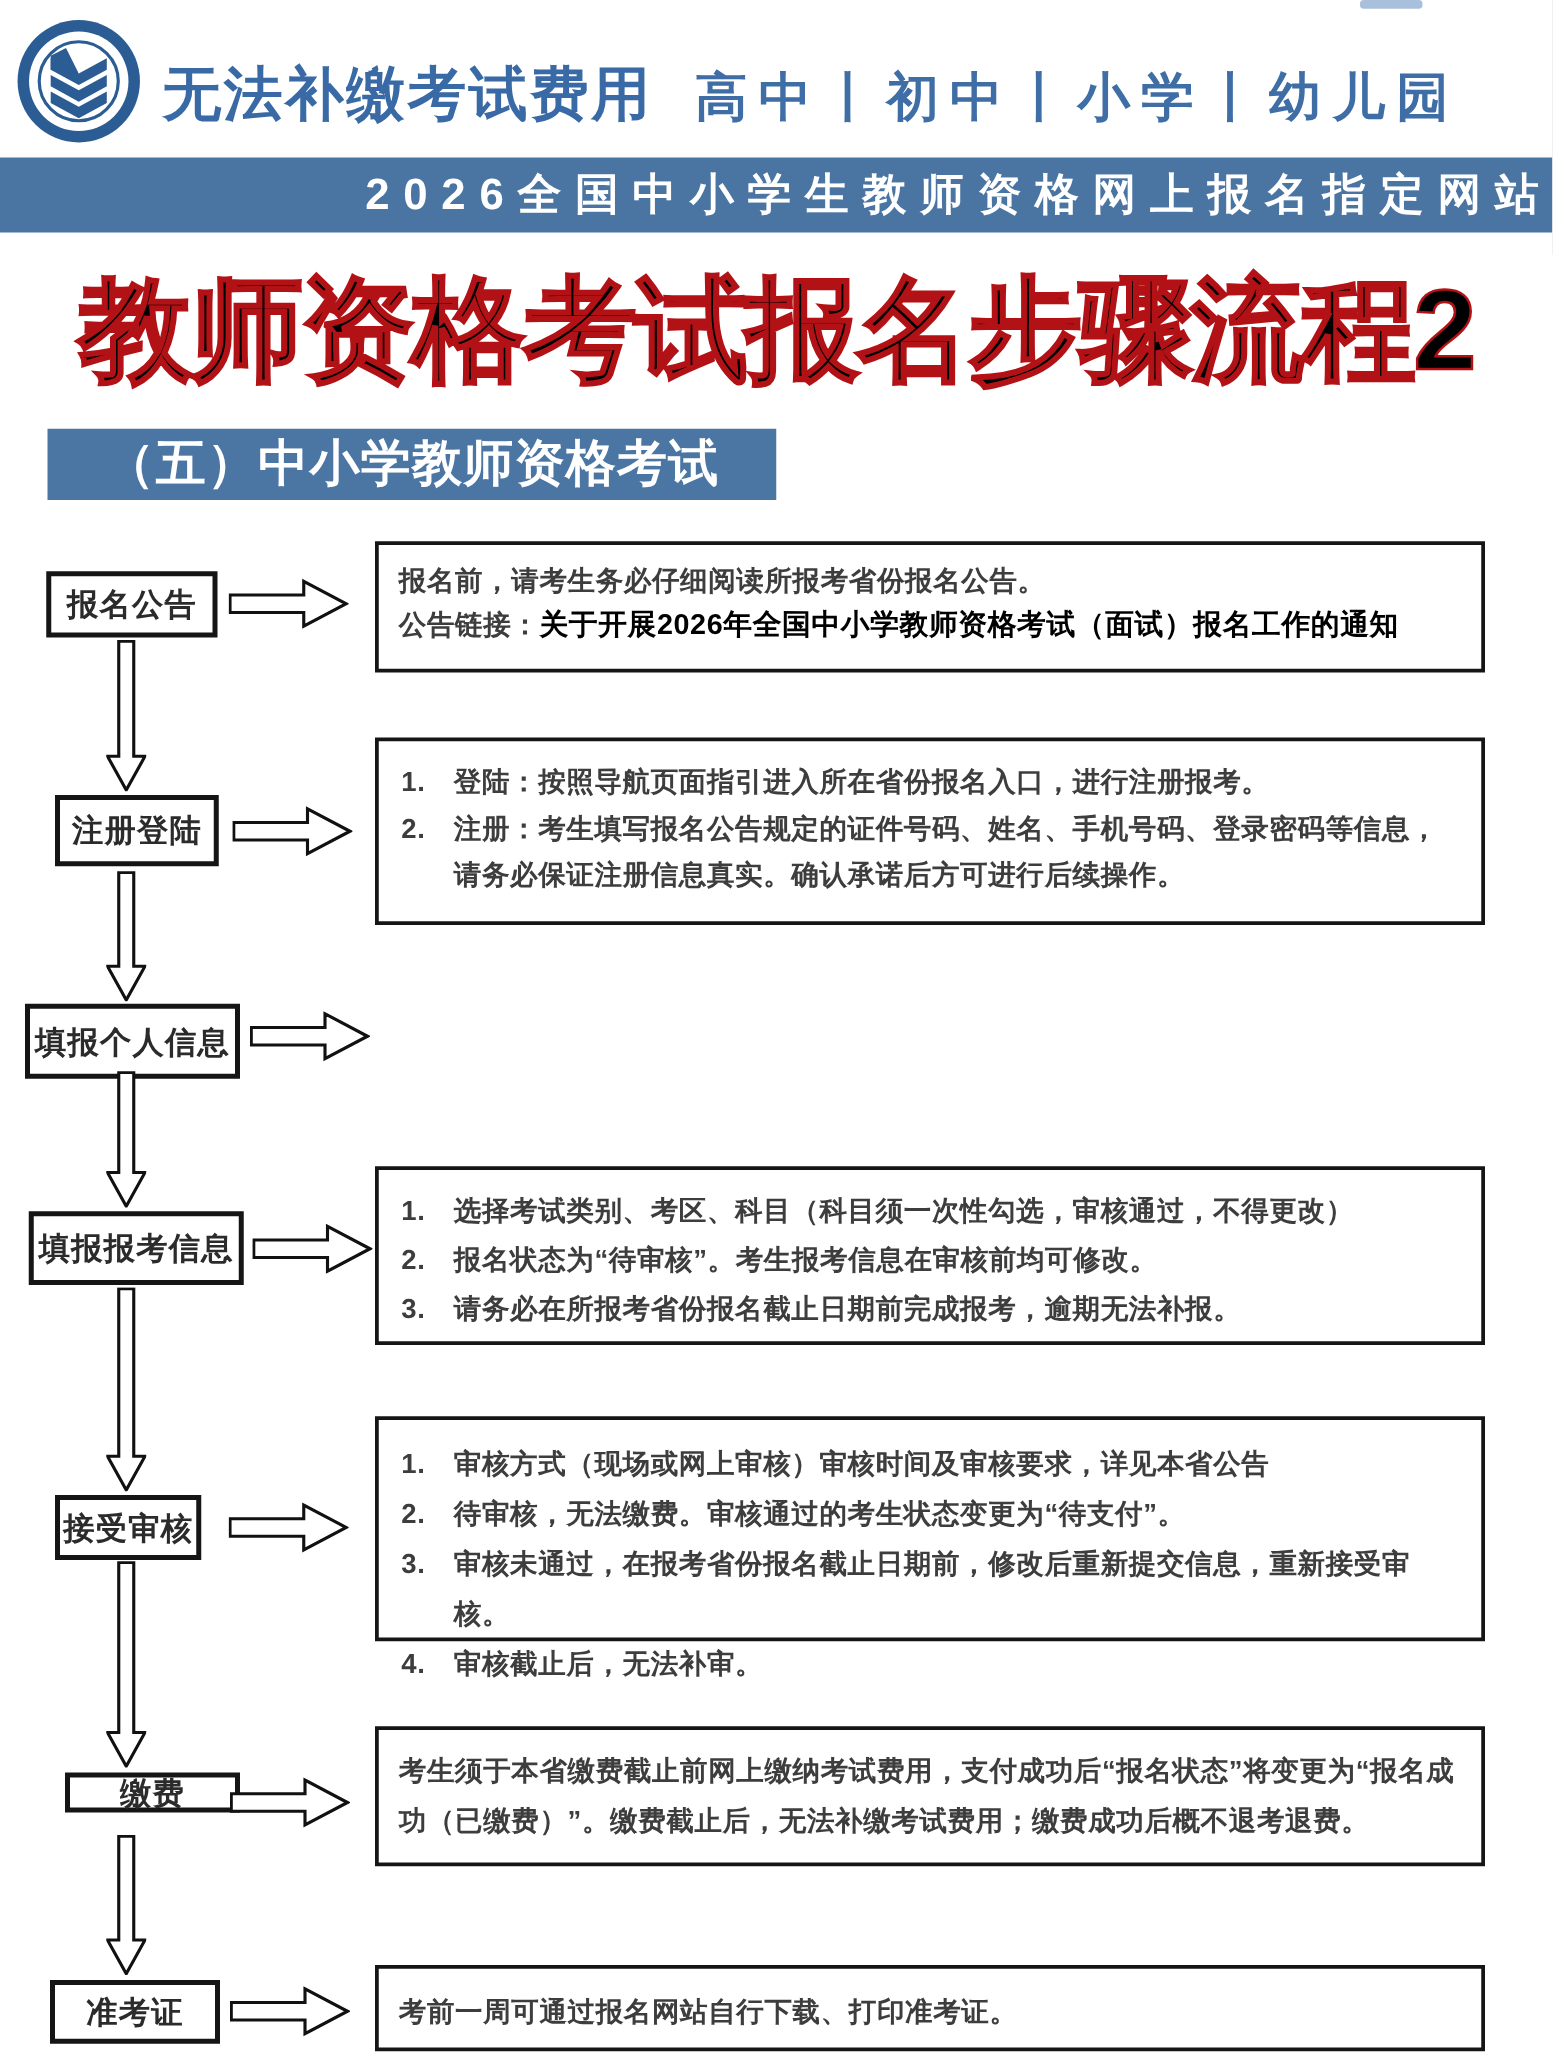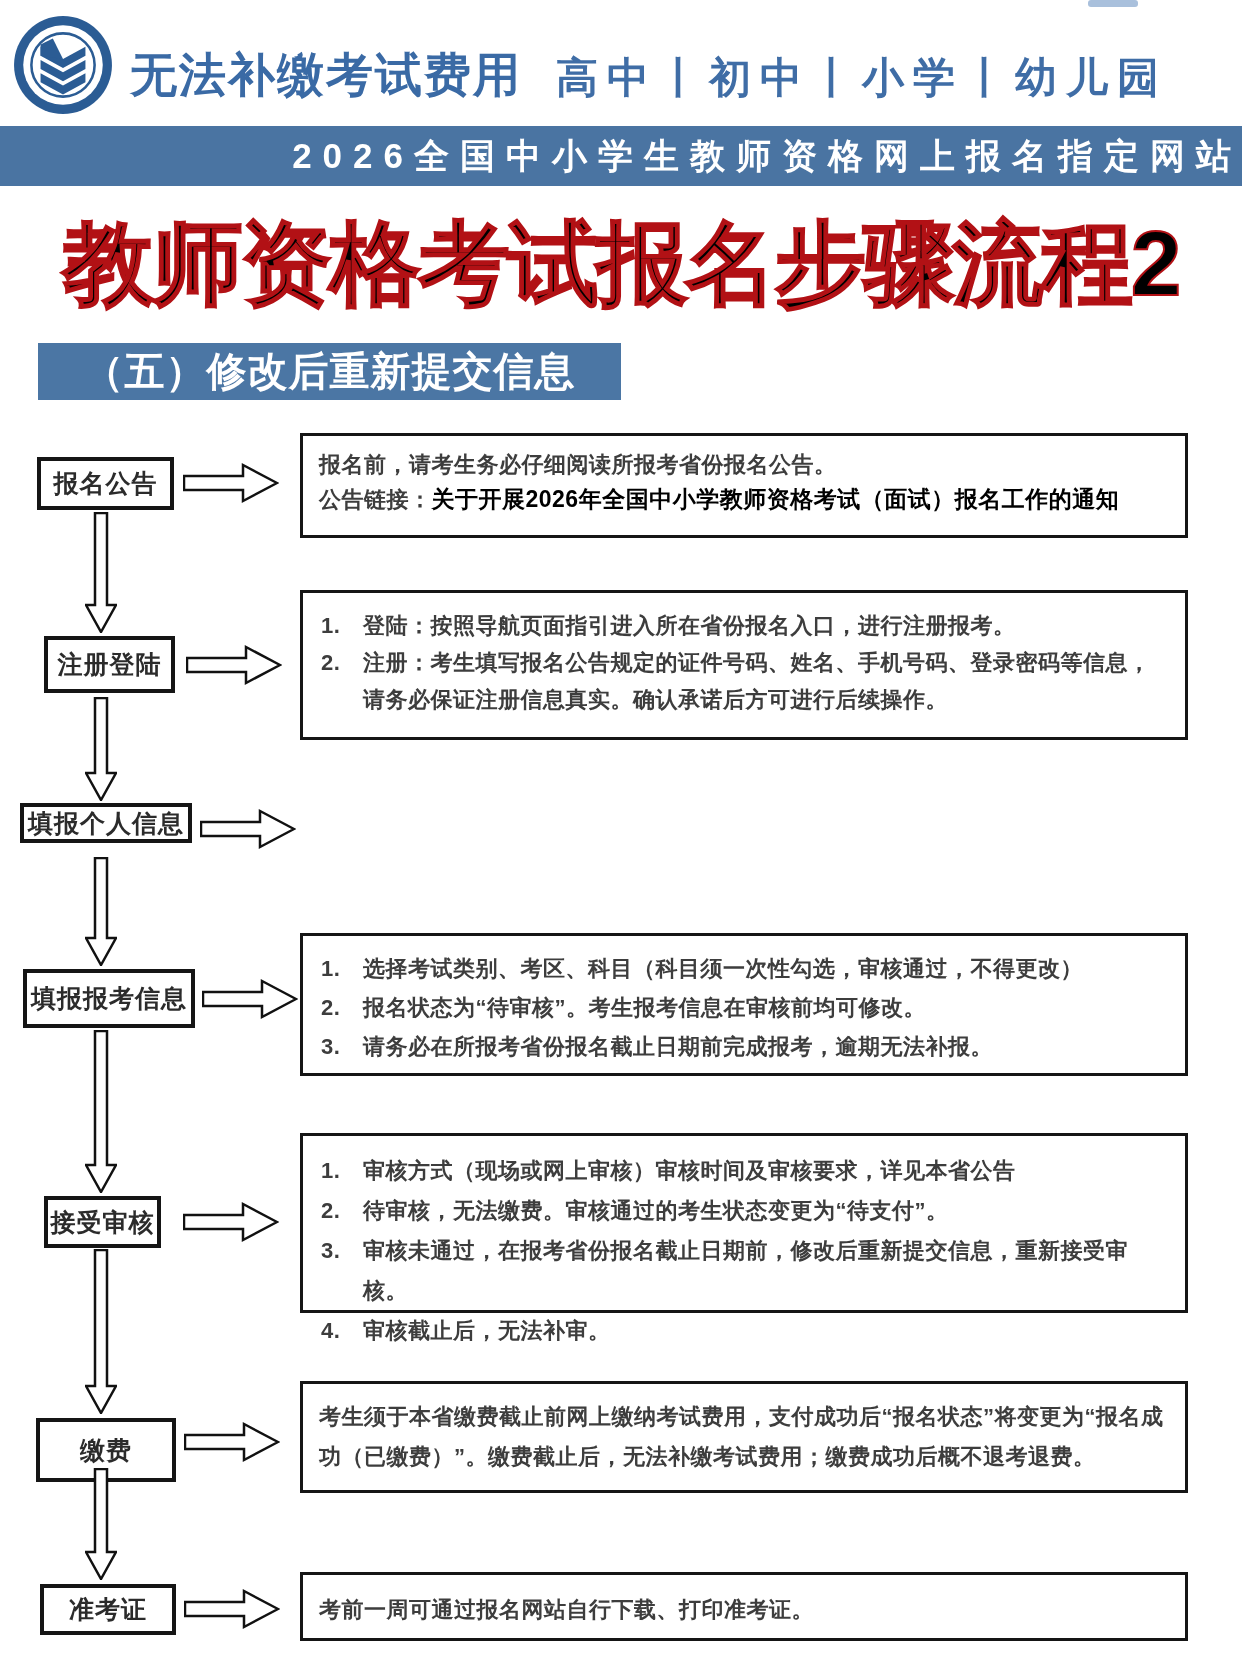--- a/index.html
+++ b/index.html
@@ -75,21 +75,21 @@
       <polygon points="28,58 50,70 72,58 72,67 50,79 28,67"></polygon>
       <polygon points="28,30 40,24 50,44 28,41"></polygon>
     </g>
   </svg>
   <div class="brand">无法补缴考试费用</div>
   <div class="levels">高中丨初中丨小学丨幼儿园</div>
   <div class="corner-mark"></div>
   <div class="top-banner">2026全国中小学生教师资格网上报名指定网站</div>
 
   <h1 class="main-title">教师资格考试报名步骤流程2</h1>
-  <div class="section-banner">（五）修改后重新提交信息</div>
+  <div class="section-banner">（五）中小学教师资格考试</div>
 
   <div class="step-box" style="left:37px;top:457px;width:137px;height:53px;">
     <span>报名公告</span>
   </div>
   <svg class="arrow" style="left:183px;top:462px;" width="96" height="42" viewBox="0 0 96 42">
     <polygon points="1,14 60,14 60,3 94,21 60,39 60,28 1,28" fill="#fff" stroke="#111" stroke-width="2.5"></polygon>
   </svg>
   <div class="content-box lh35" style="top:433px;height:105px;padding-top:11px;">
     <div class="cline">报名前，请考生务必仔细阅读所报考省份报名公告。</div>
     <div class="cline">
@@ -109,21 +109,21 @@
   <div class="content-box lh37" style="top:590px;height:150px;padding-top:14px;">
     <ol class="clist">
       <li>登陆：按照导航页面指引进入所在省份报名入口，进行注册报考。</li>
       <li>注册：考生填写报名公告规定的证件号码、姓名、手机号码、登录密码等信息，请务必保证注册信息真实。确认承诺后方可进行后续操作。</li>
     </ol>
   </div>
   <svg class="arrow" style="left:85px;top:697px;" width="32" height="104" viewBox="0 0 32 104">
     <polygon points="10,1 22,1 22,76 31,76 16,103 1,76 10,76" fill="#fff" stroke="#111" stroke-width="2.5"></polygon>
   </svg>
 
-  <div class="step-box" style="left:20px;top:803px;width:172px;height:40px;">
+  <div class="step-box" style="left:20px;top:803px;width:172px;height:60px;">
     <span>填报个人信息</span>
   </div>
   <svg class="arrow" style="left:200px;top:808px;" width="96" height="42" viewBox="0 0 96 42">
     <polygon points="1,14 60,14 60,3 94,21 60,39 60,28 1,28" fill="#fff" stroke="#111" stroke-width="2.5"></polygon>
   </svg>
   <svg class="arrow" style="left:85px;top:857px;" width="32" height="109" viewBox="0 0 32 109">
     <polygon points="10,1 22,1 22,81 31,81 16,108 1,81 10,81" fill="#fff" stroke="#111" stroke-width="2.5"></polygon>
   </svg>
 
   <div class="step-box" style="left:23px;top:969px;width:172px;height:59px;">
@@ -154,21 +154,21 @@
       <li>审核方式（现场或网上审核）审核时间及审核要求，详见本省公告</li>
       <li>待审核，无法缴费。审核通过的考生状态变更为“待支付”。</li>
       <li>审核未通过，在报考省份报名截止日期前，修改后重新提交信息，重新接受审核。</li>
       <li>审核截止后，无法补审。</li>
     </ol>
   </div>
   <svg class="arrow" style="left:85px;top:1249px;" width="32" height="165" viewBox="0 0 32 165">
     <polygon points="10,1 22,1 22,137 31,137 16,164 1,137 10,137" fill="#fff" stroke="#111" stroke-width="2.5"></polygon>
   </svg>
 
-  <div class="step-box" style="left:36px;top:1418px;width:140px;height:64px;">
+  <div class="step-box" style="left:52px;top:1418px;width:140px;height:32px;">
     <span>缴费</span>
   </div>
   <svg class="arrow" style="left:184px;top:1421px;" width="96" height="42" viewBox="0 0 96 42">
     <polygon points="1,14 60,14 60,3 94,21 60,39 60,28 1,28" fill="#fff" stroke="#111" stroke-width="2.5"></polygon>
   </svg>
   <div class="content-box lh40" style="top:1381px;height:112px;padding-top:13px;">
     <div class="cline">考生须于本省缴费截止前网上缴纳考试费用，支付成功后“报名状态”将变更为“报名成功（已缴费）”。缴费截止后，无法补缴考试费用；缴费成功后概不退考退费。</div>
   </div>
   <svg class="arrow" style="left:85px;top:1468px;" width="32" height="112" viewBox="0 0 32 112">
     <polygon points="10,1 22,1 22,84 31,84 16,111 1,84 10,84" fill="#fff" stroke="#111" stroke-width="2.5"></polygon>

